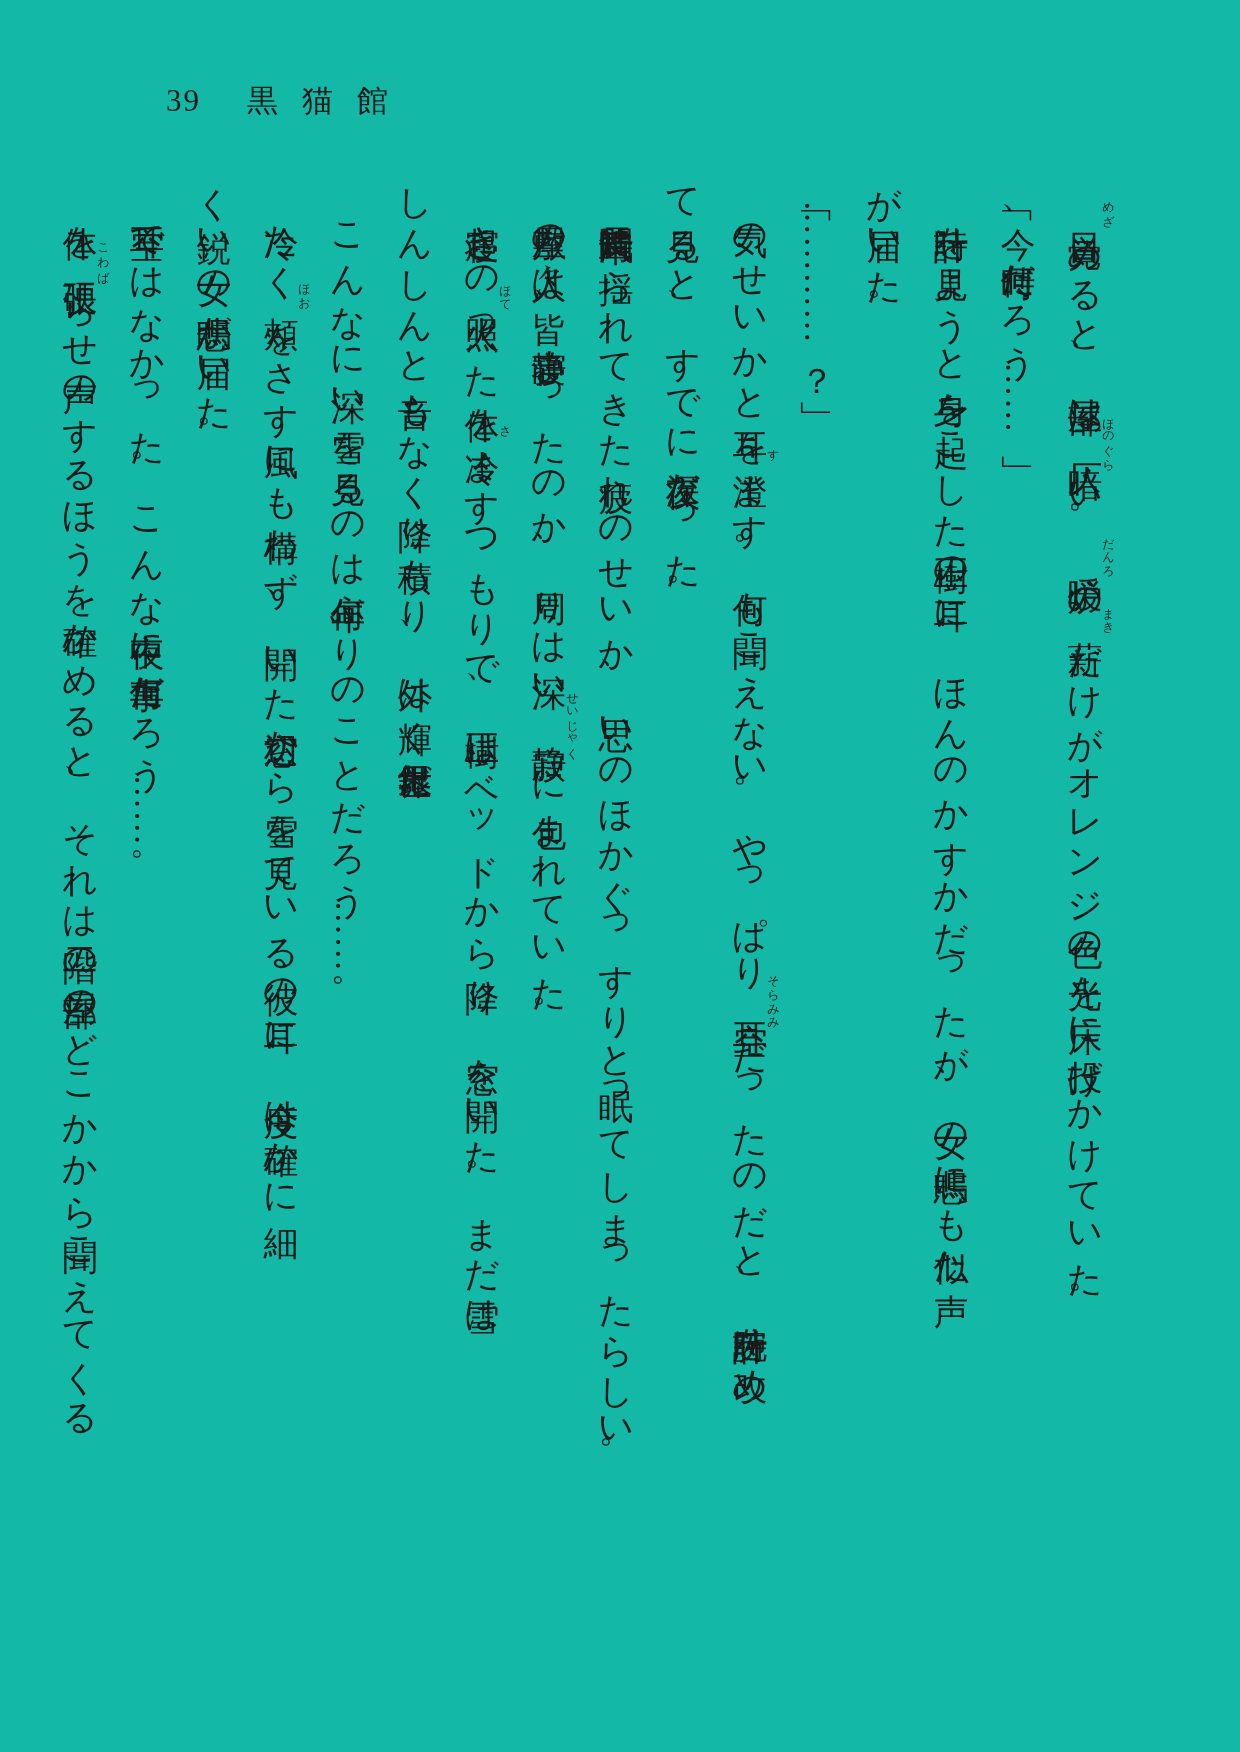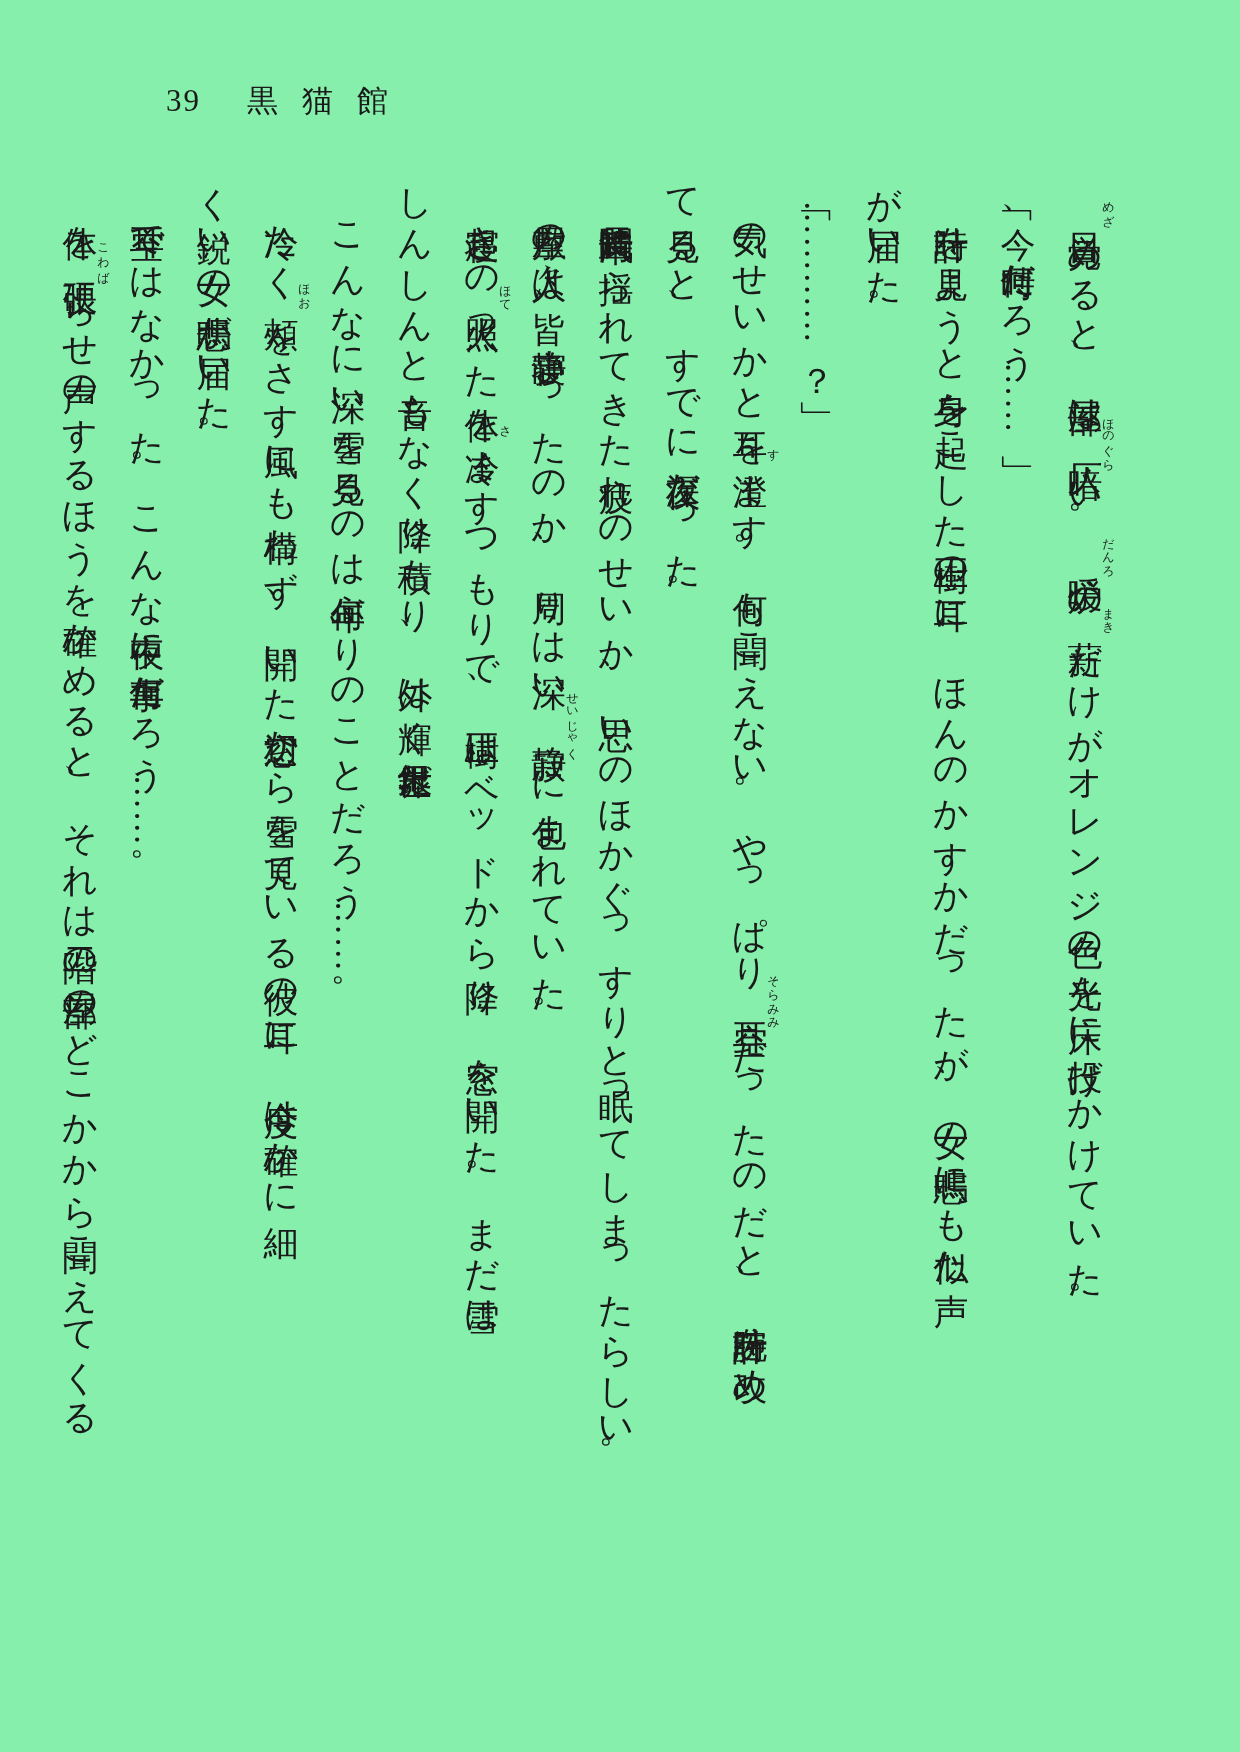--- a/index.html
+++ b/index.html
@@ -1,19 +1,19 @@
 <!DOCTYPE html>
 <html><head>
 <meta charset="utf-8">
 <style>
   html,body { margin:0; padding:0; }
   .page {
     position:relative;
     width:1240px; height:1752px;
-    background:#86efac;
+    background:#14b8a6;
     color:#1a1a1a;
     font-family:"Liberation Serif","DejaVu Serif",serif;
     overflow:hidden;
   }
   
   .header {
     position:absolute; left:166px; top:84px;
     font-size:31px; line-height:34px; white-space:nowrap;
   }
   .page-num { letter-spacing:2px; }

